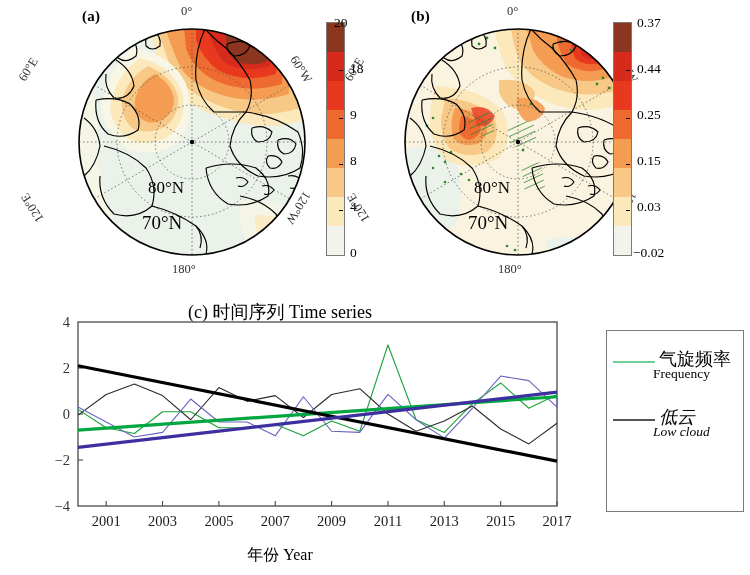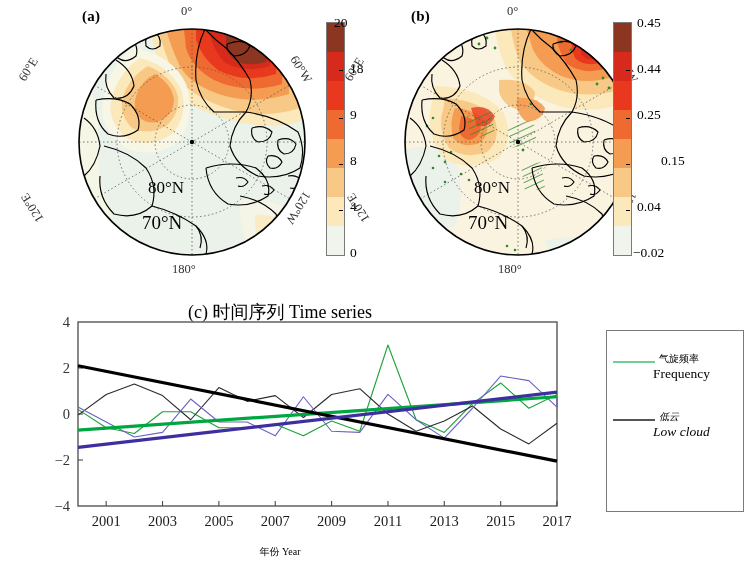--- a/index.html
+++ b/index.html
@@ -29,30 +29,30 @@
   .maplbl.rot-120w{transform:rotate(122deg);}
 
   .cb{position:absolute;border:1px solid #7a7a7a;box-sizing:content-box;}
   .cb .seg{width:100%;}
   .cbtick{position:absolute;font-size:13.5px;font-family:"Liberation Serif",serif;white-space:nowrap;}
   .cbmark{position:absolute;height:1px;background:#000;width:4px;}
 
   
   #ts-wrap{position:absolute;left:0;top:290px;width:750px;height:285px;}
   .ts-title{position:absolute;left:0;top:10px;width:560px;text-align:center;font-size:18px;}
-  .ts-xlabel{position:absolute;left:0;top:255px;width:560px;text-align:center;font-size:10px;}
+  .ts-xlabel{position:absolute;left:0;top:255px;width:560px;text-align:center;font-size:16px;}
 
   .legend{
     position:absolute;left:606px;top:330px;width:138px;height:182px;
     border:1.6px solid #7b7b7b;background:#fff;box-sizing:border-box;
   }
   .leg-row{position:absolute;left:0;width:138px;}
   .leg-swatch{position:absolute;height:1.6px;width:42px;left:6px;}
   .leg-txt{position:absolute;left:52px;font-size:13px;line-height:15px;white-space:nowrap;}
-  .leg-txt .cn{display:block;font-family:"DejaVu Sans",sans-serif;font-size:10px;}
+  .leg-txt .cn{display:block;font-family:"DejaVu Sans",sans-serif;font-size:18px;}
   .leg-txt .en{display:block;font-family:"Liberation Serif",serif;font-size:13.5px;margin-left:-6px;}
 </style>
 </head>
 <body>
 
 <div class="fig">
 
   <div class="panel" style="left:0;top:0;width:375px;height:290px;">
     <div class="panel-label" style="left:82px;top:8px;">(a)</div>
 
@@ -263,25 +263,25 @@
     <div class="cb" style="left:238px;top:22px;width:17px;height:232px;">
       <div class="seg" style="height:12.5%;background:#8c3520;"></div>
       <div class="seg" style="height:12.5%;background:#d52a1c;"></div>
       <div class="seg" style="height:12.5%;background:#e8391f;"></div>
       <div class="seg" style="height:12.5%;background:#ef6a31;"></div>
       <div class="seg" style="height:12.5%;background:#f49c51;"></div>
       <div class="seg" style="height:12.5%;background:#f8c986;"></div>
       <div class="seg" style="height:12.5%;background:#fbe9bc;"></div>
       <div class="seg" style="height:12.5%;background:#f0f4ec;"></div>
     </div>
-    <div class="cbtick" style="left:262px;top:15px;">0.45</div>
+    <div class="cbtick" style="left:262px;top:15px;">0.37</div>
     <div class="cbtick" style="left:262px;top:61px;">0.44</div>
     <div class="cbtick" style="left:262px;top:107px;">0.25</div>
-    <div class="cbtick" style="left:262px;top:153px;margin-left:24px;">0.15</div>
-    <div class="cbtick" style="left:262px;top:199px;">0.04</div>
+    <div class="cbtick" style="left:262px;top:153px;">0.15</div>
+    <div class="cbtick" style="left:262px;top:199px;">0.03</div>
     <div class="cbtick" style="left:258px;top:245px;">−0.02</div>
     <div class="cbmark" style="left:251px;top:70px;"></div>
     <div class="cbmark" style="left:251px;top:118px;"></div>
     <div class="cbmark" style="left:251px;top:164px;"></div>
     <div class="cbmark" style="left:251px;top:210px;"></div>
   </div>
 
   <div id="ts-wrap">
     <div class="ts-title">(c) 时间序列 Time series</div>
     <div class="ts-xlabel">年份 Year</div>

